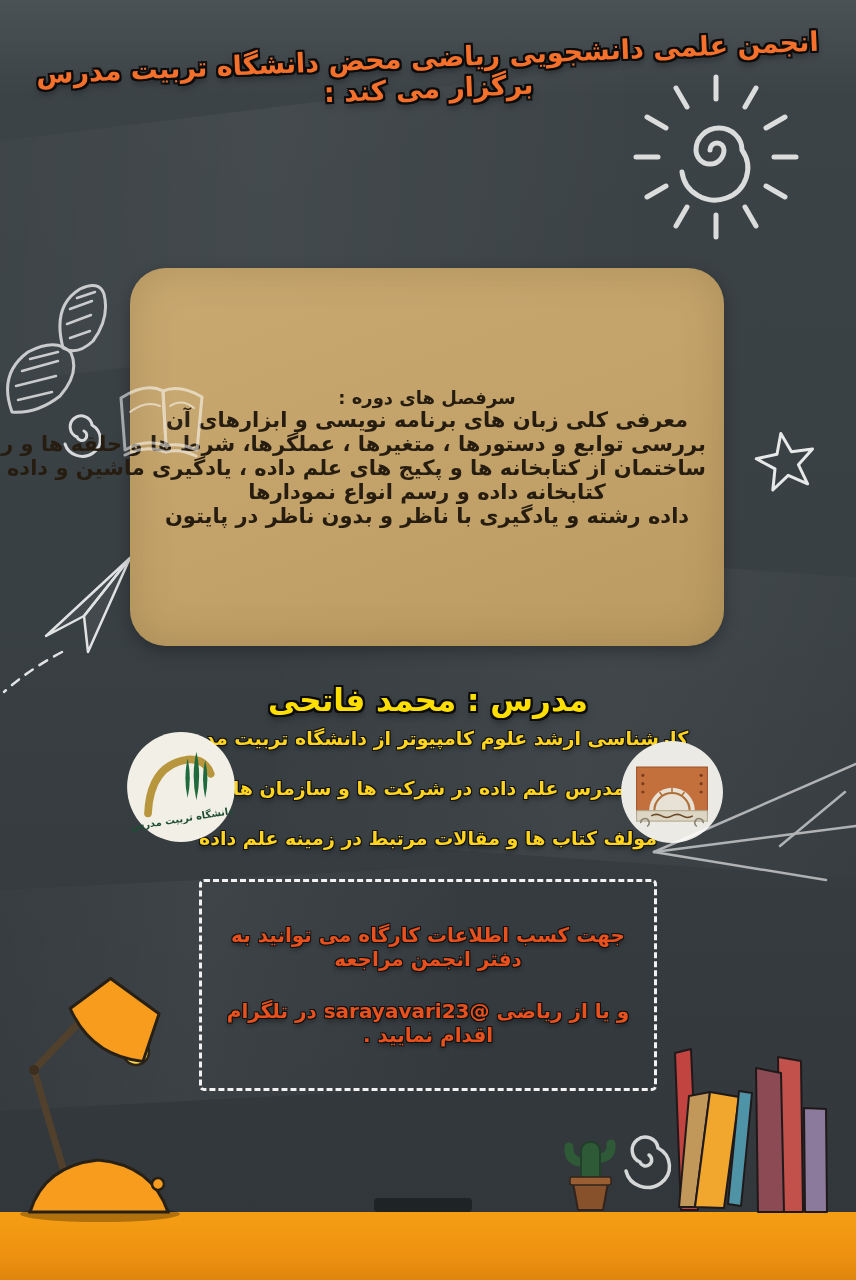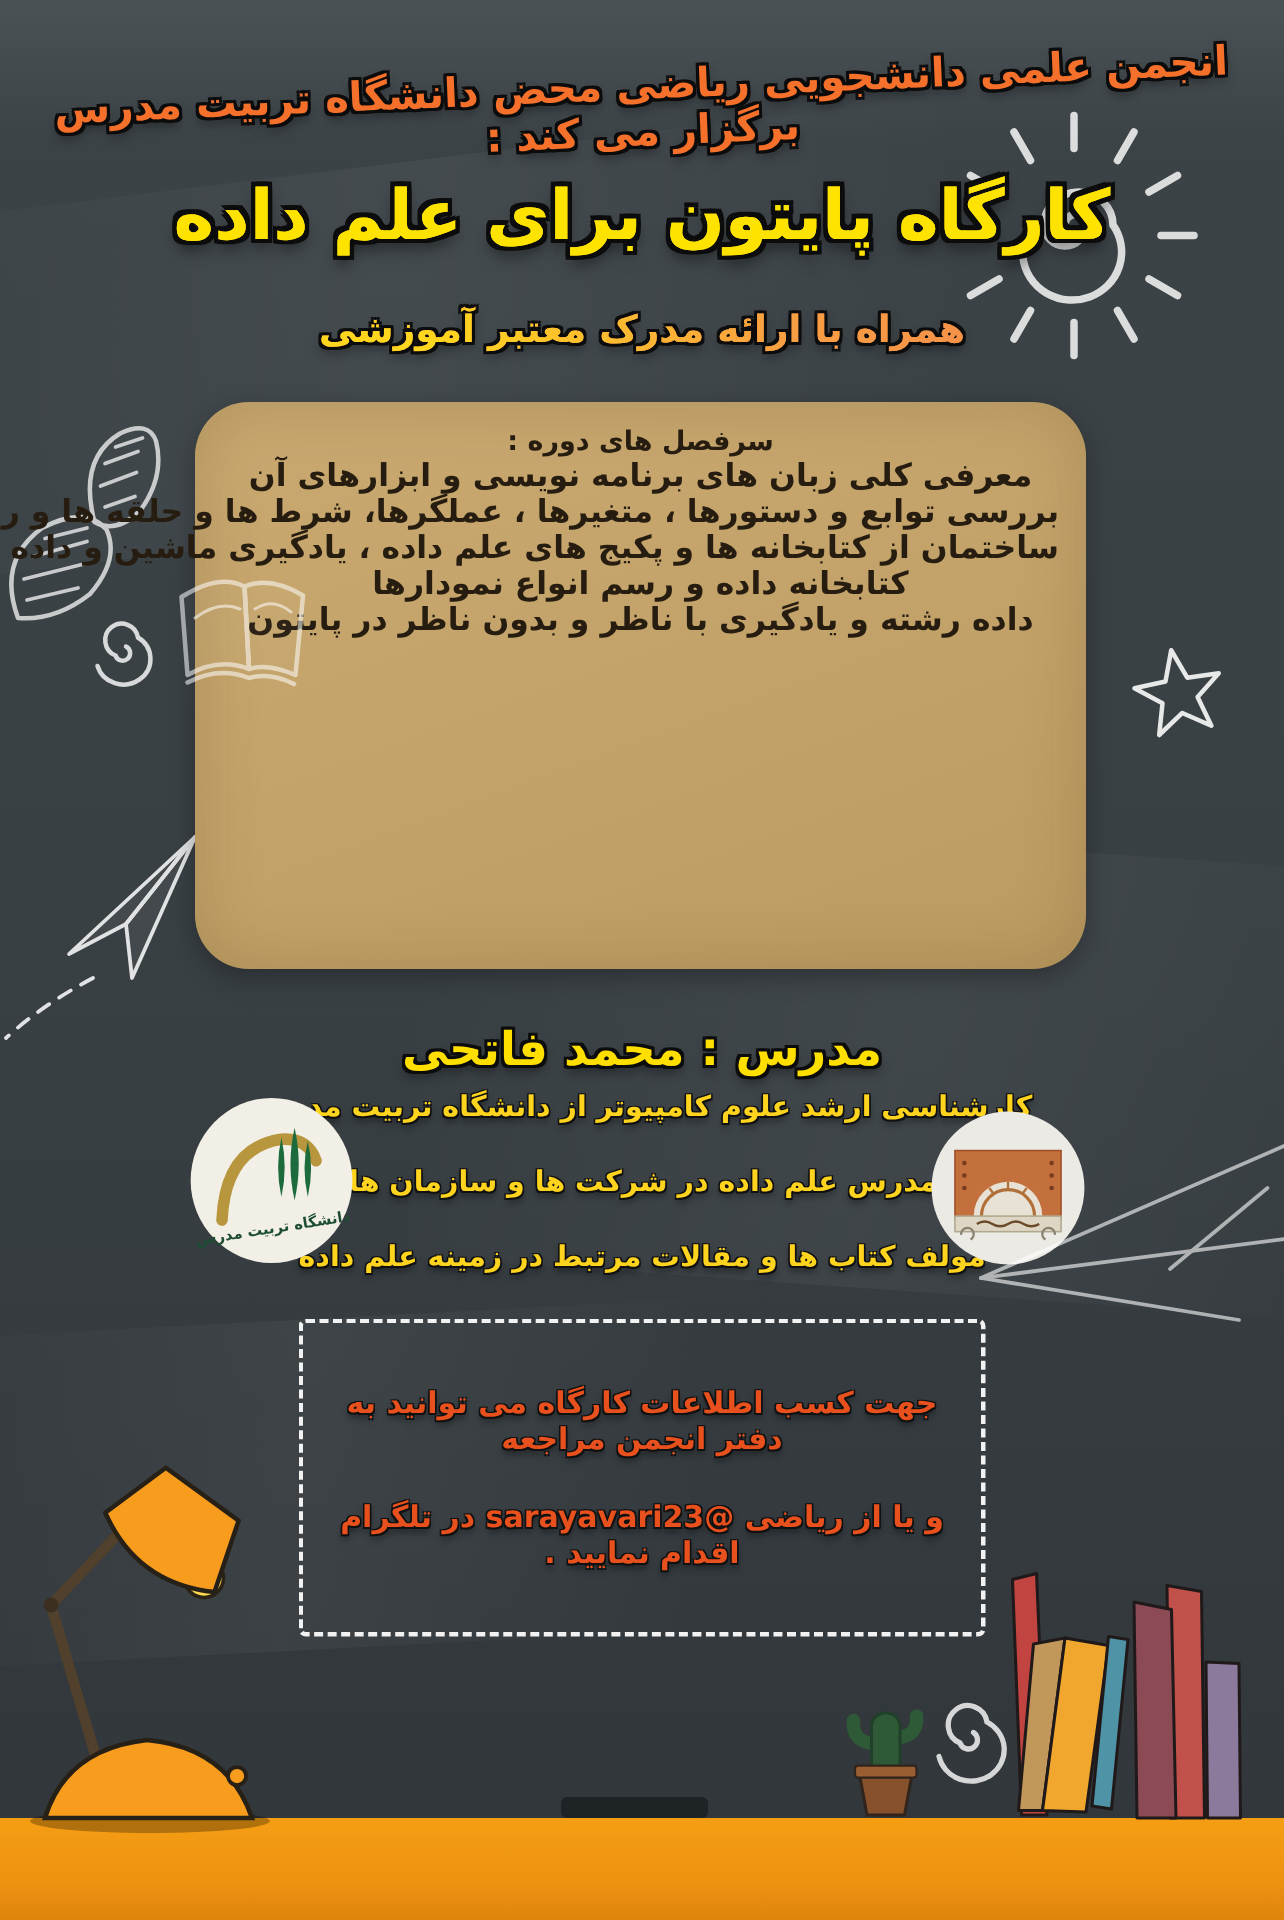--- a/index.html
+++ b/index.html
@@ -36,21 +36,21 @@
   .subtitle-fill{
     background:linear-gradient(90deg,#ffd61e 0%,#ffd61e 34%,#f89e43 62%,#ef7b52 100%);
     -webkit-background-clip:text;background-clip:text;color:transparent;
   }
 
   .course-box{
     position:absolute;left:130px;top:268px;width:594px;height:378px;z-index:3;
     background:linear-gradient(160deg,#c9a970 0%,#c2a268 55%,#bb9b61 100%);
     border-radius:36px;box-sizing:border-box;padding:16px 18px;
     box-shadow:inset 0 0 44px rgba(84,62,26,.2),0 5px 16px rgba(0,0,0,.3);
-    display:flex;flex-direction:column;justify-content:flex-start;
+    display:flex;flex-direction:column;justify-content:center;
   }
   .box-row{text-align:center;color:#261d10;font-size:21px;font-weight:600;white-space:nowrap;}
   .box-heading{font-size:18px;font-weight:bold;}
 
   .instructor-name{position:absolute;left:0;right:0;top:662px;z-index:3;text-align:center;font-size:31px;font-weight:bold;color:#ffdf00;margin-top:20px;}
   .creds{position:absolute;left:0;right:0;top:713px;z-index:3;}
   .cred-row{height:50px;display:flex;align-items:center;justify-content:center;font-size:19px;font-weight:bold;color:#ffd41e;}
 
   .logo{position:absolute;z-index:3;}
   .logo-left{left:126px;top:731px;width:110px;height:112px;}
@@ -143,29 +143,21 @@
       <polygon points="710,1092 739,1097 724,1208 695,1207" fill="#f1a72e"></polygon>
       <polygon points="739,1091 752,1093 741,1206 728,1204" fill="#4f93a6"></polygon>
       <polygon points="778,1057 801,1061 803,1212 780,1212" fill="#c3514b"></polygon>
       <polygon points="756,1068 781,1073 784,1212 758,1212" fill="#8b4a54"></polygon>
       <polygon points="804,1108 826,1109 827,1212 805,1212" fill="#8c7a9c"></polygon>
     </g>
   </svg>
 
   <div class="header-line rtl outl-mid">انجمن علمی دانشجویی ریاضی محض دانشگاه تربیت مدرس برگزار می کند :</div>
 
-  <div class="title-stack">
-    <div class="title-layer rtl outl-big" style="color:#ffe100">کارگاه پایتون برای علم داده</div>
-    <div class="title-layer rtl title-fill">کارگاه پایتون برای علم داده</div>
-  </div>
-
-  <div class="subtitle-stack">
-    <div class="title-layer rtl outl-mid" style="color:#f89e43;font-size:25px">همراه با ارائه مدرک معتبر آموزشی</div>
-    <div class="title-layer rtl subtitle-fill" style="font-size:25px">همراه با ارائه مدرک معتبر آموزشی</div>
-  </div>
+
 
   <div class="course-box rtl">
     <div class="box-row box-heading">سرفصل های دوره :</div>
     <div class="box-row">معرفی کلی زبان های برنامه نویسی و ابزارهای آن</div>
     <div class="box-row">بررسی توابع و دستورها ، متغیرها ، عملگرها، شرط ها و حلقه ها و رشته ها و ساختمان داده</div>
     <div class="box-row">ساختمان از کتابخانه ها و پکیج های علم داده ، یادگیری ماشین و داده کاوی در پایتون</div>
     <div class="box-row">کتابخانه داده و رسم انواع نمودارها</div>
     <div class="box-row">داده رشته و یادگیری با ناظر و بدون ناظر در پایتون</div>
   </div>
 

